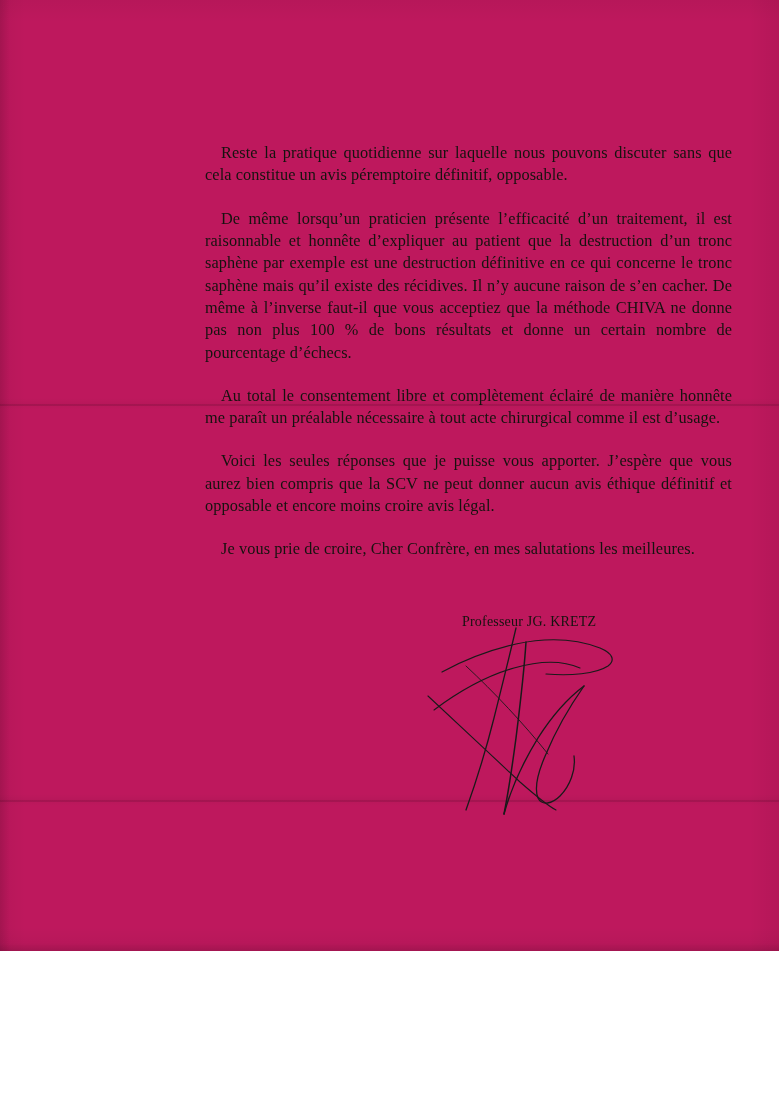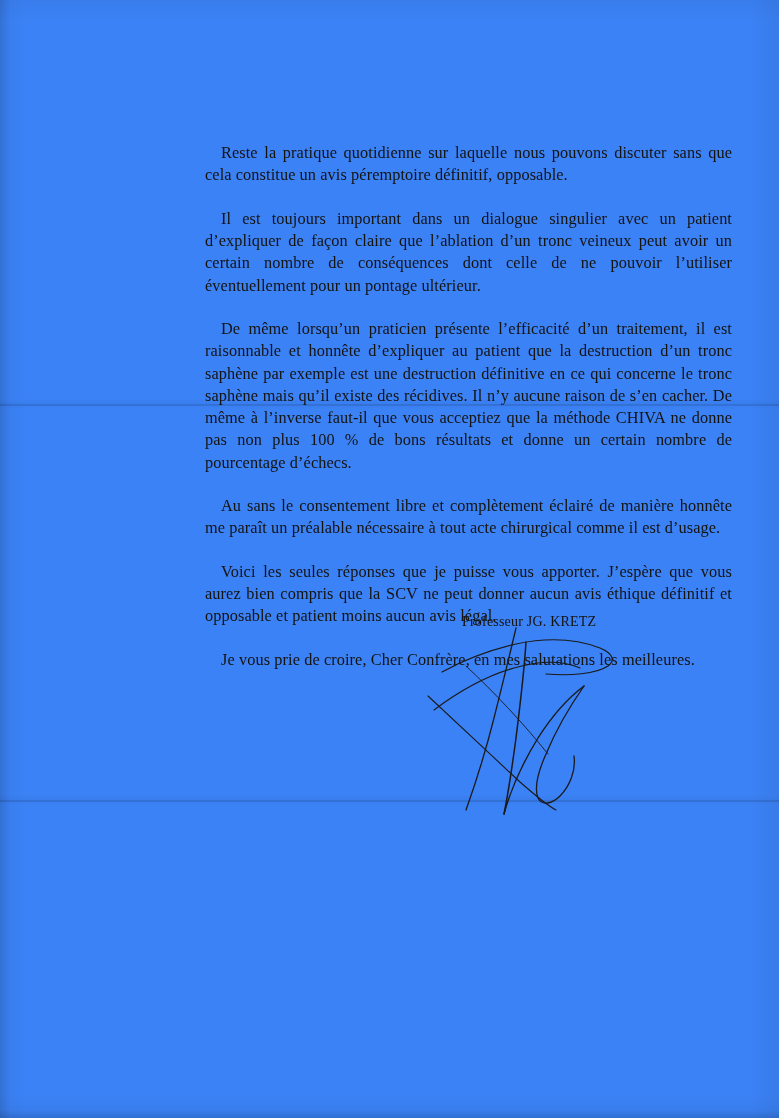--- a/index.html
+++ b/index.html
@@ -9,22 +9,22 @@
   }
   body {
     width: 779px;
     height: 1118px;
     overflow: hidden;
     font-family: "Liberation Serif", serif;
   }
   .page {
     position: relative;
     width: 779px;
-    height: 1118px;
-    background: #3b82f6;
+    height: 951px;
+    background: #be185d;
     overflow: hidden;
   }
   
   .scan-shade {
     position: absolute;
     inset: 0;
     background:
       linear-gradient(to right, rgba(0,0,0,0.045) 0px, rgba(0,0,0,0.0) 26px),
       linear-gradient(to left, rgba(0,0,0,0.05) 0px, rgba(0,0,0,0.0) 30px),
       linear-gradient(to bottom, rgba(0,0,0,0.04) 0px, rgba(0,0,0,0.0) 22px),
@@ -112,24 +112,23 @@
   <div class="scan-shade"></div>
   <div class="edge-artifact left"></div>
   <div class="edge-artifact bottom"></div>
   <div class="fold-soft s1"></div>
   <div class="fold f1"></div>
   <div class="fold-soft s2"></div>
   <div class="fold f2"></div>
 
   <div class="letter-body">
     <p class="para first-indent">Reste la pratique quotidienne sur laquelle nous pouvons discuter sans que cela constitue un avis péremptoire définitif, opposable.</p>
-    <p class="para first-indent">Il est toujours important dans un dialogue singulier avec un patient d’expliquer de façon claire que l’ablation d’un tronc veineux peut avoir un certain nombre de conséquences dont celle de ne pouvoir l’utiliser éventuellement pour un pontage ultérieur.</p>
     <p class="para first-indent">De même lorsqu’un  praticien présente l’efficacité d’un traitement, il est raisonnable et honnête d’expliquer au patient que la destruction d’un tronc saphène par exemple est une destruction définitive en ce qui concerne le tronc saphène mais qu’il existe des récidives. Il n’y aucune raison de s’en cacher. De même à l’inverse faut-il que vous acceptiez que la méthode CHIVA ne donne pas non plus 100 % de bons résultats et donne un certain nombre de pourcentage d’échecs.</p>
-    <p class="para first-indent">Au sans le consentement libre et complètement éclairé de manière honnête me paraît un préalable nécessaire à tout acte chirurgical comme il est d’usage.</p>
-    <p class="para first-indent">Voici les seules réponses que je puisse vous apporter. J’espère que vous aurez bien compris que la SCV ne peut donner aucun avis éthique définitif et opposable et patient moins aucun avis légal.</p>
+    <p class="para first-indent">Au total le consentement libre et complètement éclairé de manière honnête me paraît un préalable nécessaire à tout acte chirurgical comme il est d’usage.</p>
+    <p class="para first-indent">Voici les seules réponses que je puisse vous apporter. J’espère que vous aurez bien compris que la SCV ne peut donner aucun avis éthique définitif et opposable et encore moins croire avis légal.</p>
     <p class="para first-indent no-justify">Je vous prie de croire, Cher Confrère, en mes salutations les meilleures.</p>
   </div>
 
   <div class="signature-name">Professeur JG. KRETZ</div>
 
   <svg class="signature-mark" viewBox="0 0 230 230" xmlns="http://www.w3.org/2000/svg">
     <g fill="none" stroke="#1a1a1a" stroke-width="1.6" stroke-linecap="round" stroke-linejoin="round">
       <path d="M118,14 C112,40 104,72 96,104 C88,136 78,168 68,196" stroke-width="1.3"></path>
       <path d="M44,58 C66,46 92,36 118,30 C146,24 176,24 202,34 C214,39 218,46 210,52 C198,60 172,62 148,60" stroke-width="1.2"></path>
       <path d="M36,96 C60,78 88,62 116,54 C140,47 164,46 182,54" stroke-width="1.1"></path>

